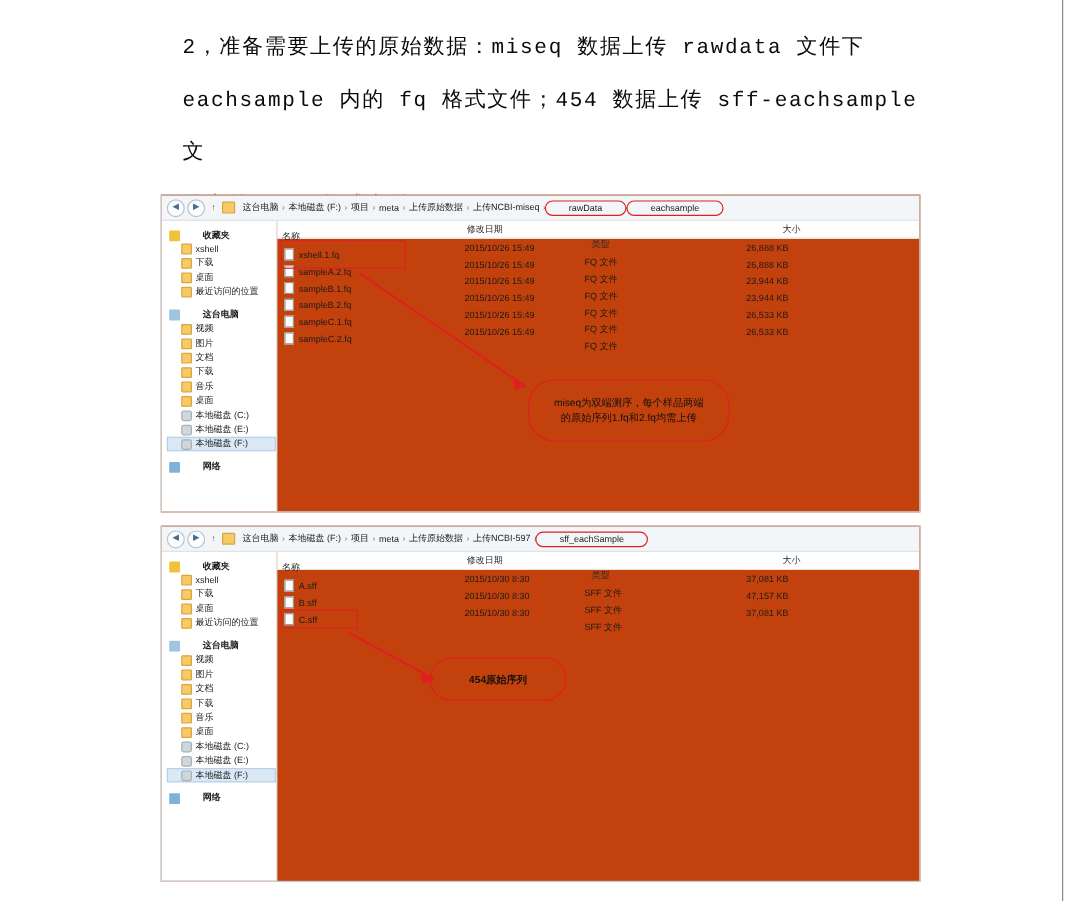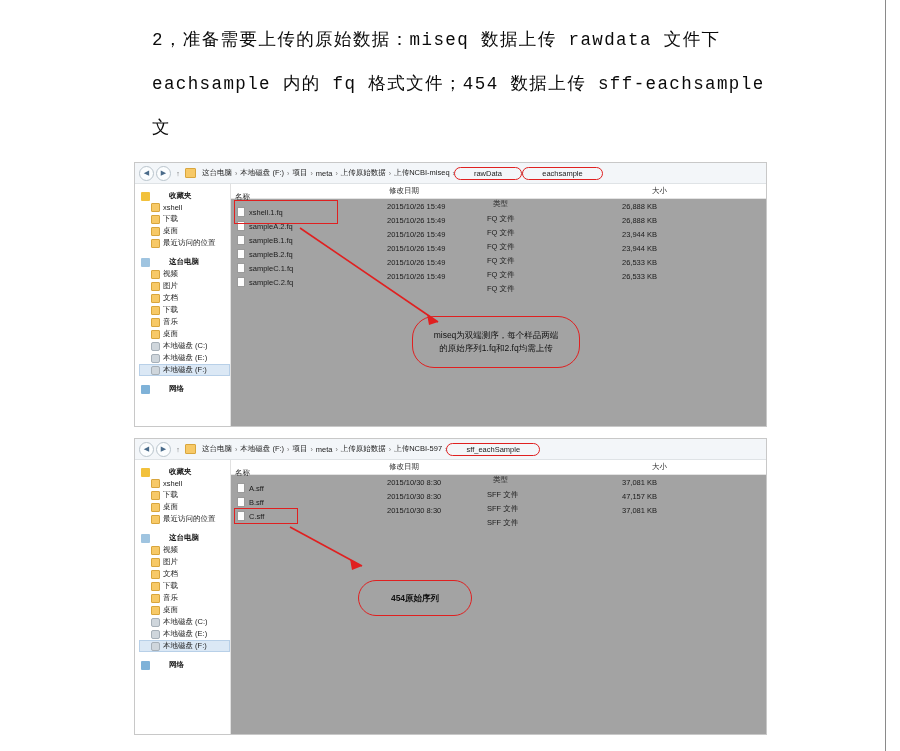--- a/index.html
+++ b/index.html
@@ -33,21 +33,21 @@
     font-size: 17.5px;
     line-height: 44px;
     letter-spacing: 1.4px;
     color: #0a0a0a;
     white-space: pre-wrap;
   }
 
   
   .explorer {
     position: absolute;
-    background: #a3a3a3;
+    background: #c2410c;
     border: 1px solid #c8c8c8;
     overflow: hidden;
   }
   .exp1 { left: 134px; top: 162px; width: 631px; height: 263px; }
   .exp2 { left: 134px; top: 438px; width: 631px; height: 295px; }
 
   .addressbar {
     height: 20px;
     background: #f3f6f9;
     border-bottom: 1px solid #dfe3e6;
@@ -368,21 +368,21 @@
   </div>
 </div>
 
 <div class="redbox" style="left:234px; top:200px; width:104px; height:24px;"></div>
 
 <svg class="ann" width="900" height="751">
   <line x1="300" y1="228" x2="438" y2="322" stroke="#e02020" stroke-width="1.6"></line>
   <polygon points="438,322 427,314 429,325" fill="#e02020"></polygon>
 </svg>
 
-<div class="callout" style="left:412px; top:316px; width:168px; height:52px; white-space:pre-line;">miseq为双端测序，每个样品两端
+<div class="callout" style="left:440px; top:316px; width:168px; height:52px; white-space:pre-line;">miseq为双端测序，每个样品两端
 的原始序列1.fq和2.fq均需上传</div>
 
 <div class="explorer exp2">
 
   <div class="addressbar">
     <span class="navbtn">◀</span>
     <span class="navbtn">▶</span>
     <span class="navarrow">↑</span>
     <span class="folder-mini"></span>
     <span class="crumbs">
@@ -515,13 +515,13 @@
   </div>
 </div>
 
 <div class="redbox" style="left:234px; top:508px; width:64px; height:16px;"></div>
 
 <svg class="ann" width="900" height="751">
   <line x1="290" y1="527" x2="362" y2="566" stroke="#e02020" stroke-width="1.6"></line>
   <polygon points="362,566 350,559 352,570" fill="#e02020"></polygon>
 </svg>
 
-<div class="callout" style="left:358px; top:580px; width:114px; height:36px; font-weight:bold;">454原始序列</div>
+<div class="callout" style="left:358px; top:548px; width:114px; height:36px; font-weight:bold;">454原始序列</div>
 
 </body></html>

